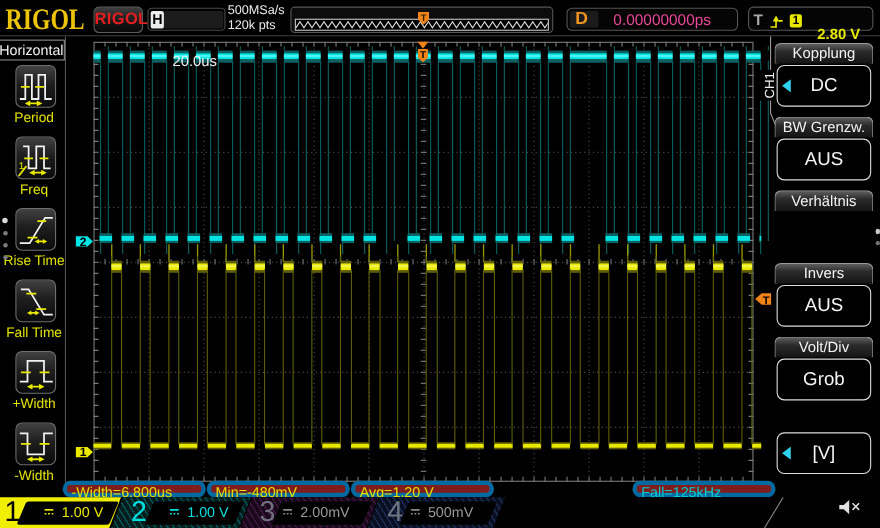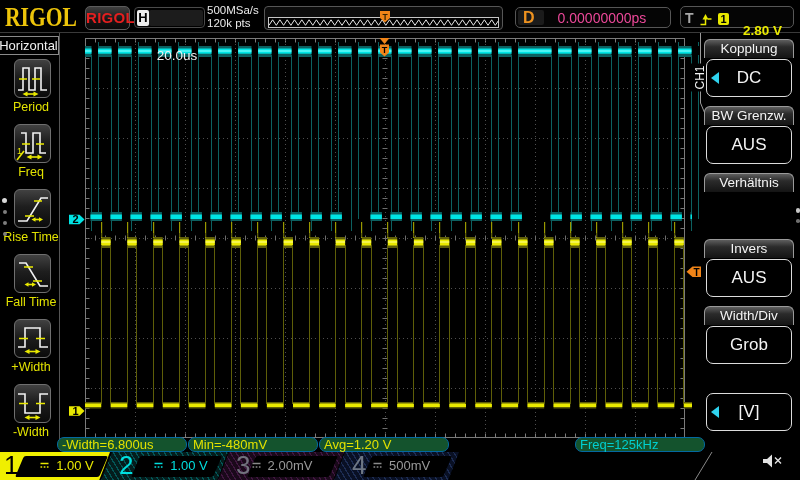--- a/index.html
+++ b/index.html
@@ -65,22 +65,22 @@
            background:linear-gradient(180deg,#5e5e5e,#2b2b2b 38%,#141414);
            color:#f4f4f4; font-size:13.5px; text-align:center; line-height:18px; }
   .rval { position:absolute; left:706px; width:86px; height:38px;
           border:1.5px solid #dcdcdc; border-radius:7px; background:#000;
           color:#f4f4f4; font-size:17px; text-align:center; line-height:35px; }
   #ch1lab { position:absolute; left:686px; top:64px; width:28px; height:27px;
             color:#f2f2f2; font-size:12px; line-height:27px; text-align:center;
             transform:rotate(-90deg); background:#000; }
 
   
-  .meas { position:absolute; top:437px; height:15px; border:1px solid #0369a1;
-          border-radius:7px; background:#14532d; font-size:13px; line-height:13.5px;
+  .meas { position:absolute; top:437px; height:15px; border:4px solid #0369a1;
+          border-radius:7px; background:#7f1d1d; font-size:13px; line-height:13.5px;
           padding-left:4px; }
 
   
   #chbar { position:absolute; left:0; top:452px; width:800px; height:28px; background:#000; }
   .chblk { position:absolute; top:0; height:28px; transform:skewX(-21deg);
            transform-origin:50% 0; }
   .chin { position:absolute; top:3.5px; height:21px; background:#000;
           transform:skewX(-23deg); transform-origin:50% 0; border-radius:2px; }
   .chd { position:absolute; top:-1px; font-size:26px; line-height:28px; }
 </style></head>
@@ -495,32 +495,32 @@
   <div id="ch1lab">CH1</div>
 <div class="rhead" style="top:39.0px">Kopplung</div>
     <div class="rval" style="top:59.0px">DC<svg width="8" height="12" style="position:absolute;left:4px;top:12px">
         <path d="M8 0 V12 L0 6 z" fill="#2fd2ee"></path>
       </svg></div>
 <div class="rhead" style="top:105.8px">BW Grenzw.</div>
     <div class="rval" style="top:125.8px">AUS</div>
 <div class="rhead" style="top:172.6px">Verhältnis</div>
 <div class="rhead" style="top:239.4px">Invers</div>
     <div class="rval" style="top:259.4px">AUS</div>
-<div class="rhead" style="top:306.2px">Width/Div</div>
+<div class="rhead" style="top:306.2px">Volt/Div</div>
     <div class="rval" style="top:326.2px">Grob</div>
     <div class="rval" style="top:393.0px">[V]<svg width="8" height="12" style="position:absolute;left:4px;top:12px">
         <path d="M8 0 V12 L0 6 z" fill="#2fd2ee"></path>
       </svg></div>
   <div class="ldot" style="left:795.5px;top:208px;width:4.5px;height:4.5px;background:#c8c8c8"></div>
   <div class="ldot" style="left:796px;top:219px;width:3.6px;height:3.6px;background:#6f6f6f"></div>
 
 <div class="meas" style="left:57px;width:130px;color:#e2e200">-Width=6.800us</div>
 <div class="meas" style="left:188px;width:130px;color:#e2e200">Min=-480mV</div>
 <div class="meas" style="left:319px;width:130px;color:#e2e200">Avg=1.20 V</div>
-<div class="meas" style="left:575px;width:130px;color:#00cfcf">Freq=125kHz</div>
+<div class="meas" style="left:575px;width:130px;color:#00cfcf">Fall=125kHz</div>
 
   <div id="chbar">
     <div class="chblk" style="left:-14px;width:124px;background:#f0ef00"></div>
     <div class="chin" style="left:24px;width:84px"></div>
     <div class="chd" style="left:4px;color:#000">1</div>
     <div class="abs" style="left:26px;top:6px;width:82px;text-align:center;color:#e9e900;font-size:13px"><svg width="9" height="9" viewBox="0 0 9 9" style="margin-right:7px">
           <path d="M0.5 2.5 H8.5" stroke="#e9e900" stroke-width="1.5"></path>
           <path d="M0.5 6 H8.5" stroke="#e9e900" stroke-width="1.5" stroke-dasharray="1.7 1.5"></path>
         </svg>1.00 V</div>
 
@@ -532,21 +532,21 @@
     <div class="abs" style="left:141px;top:6px;width:80px;text-align:center;color:#00dede;font-size:13px"><svg width="9" height="9" viewBox="0 0 9 9" style="margin-right:7px">
           <path d="M0.5 2.5 H8.5" stroke="#00dede" stroke-width="1.5"></path>
           <path d="M0.5 6 H8.5" stroke="#00dede" stroke-width="1.5" stroke-dasharray="1.7 1.5"></path>
         </svg>1.00 V</div>
 
     <div class="chblk" style="left:229px;width:115px;background:#1a091a">
       <div style="position:absolute;inset:0;background:repeating-linear-gradient(45deg,rgba(195,70,195,0.22) 0 1px,transparent 1px 4px)"></div>
     </div>
     <div class="chin" style="left:256px;width:82px"></div>
     <div class="chd" style="left:236px;color:#72727e">3</div>
-    <div class="abs" style="left:242px;top:6px;width:80px;text-align:center;color:#999999;font-size:13px"><svg width="9" height="9" viewBox="0 0 9 9" style="margin-right:7px">
+    <div class="abs" style="left:257px;top:6px;width:80px;text-align:left;color:#999999;font-size:13px"><svg width="9" height="9" viewBox="0 0 9 9" style="margin-right:7px">
           <path d="M0.5 2.5 H8.5" stroke="#8a8a8a" stroke-width="1.5"></path>
           <path d="M0.5 6 H8.5" stroke="#8a8a8a" stroke-width="1.5" stroke-dasharray="1.7 1.5"></path>
         </svg>2.00mV</div>
 
     <div class="chblk" style="left:345px;width:114px;background:#091024">
       <div style="position:absolute;inset:0;background:repeating-linear-gradient(45deg,rgba(85,125,215,0.26) 0 1px,transparent 1px 4px)"></div>
     </div>
     <div class="chin" style="left:372px;width:80px"></div>
     <div class="chd" style="left:352px;color:#6e7784">4</div>
     <div class="abs" style="left:373px;top:6px;width:78px;text-align:left;color:#999999;font-size:13px"><svg width="9" height="9" viewBox="0 0 9 9" style="margin-right:7px">

